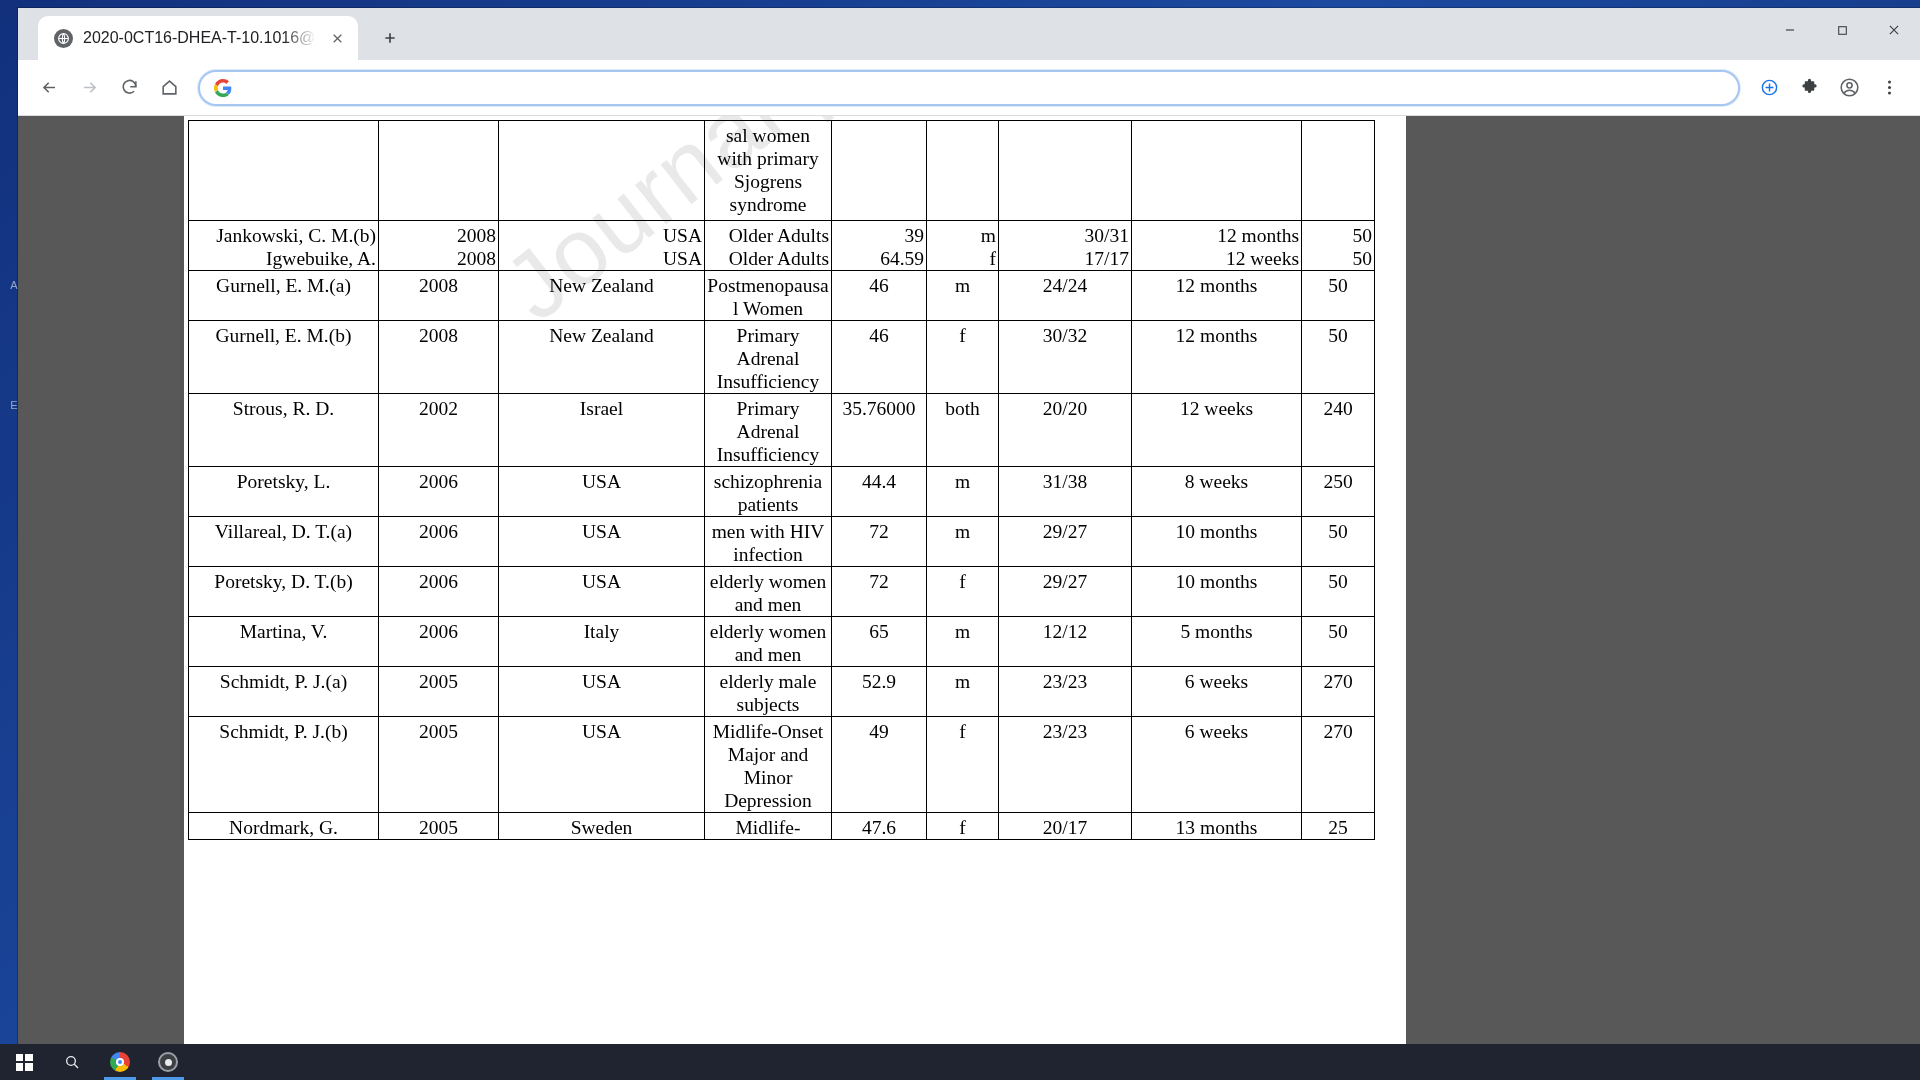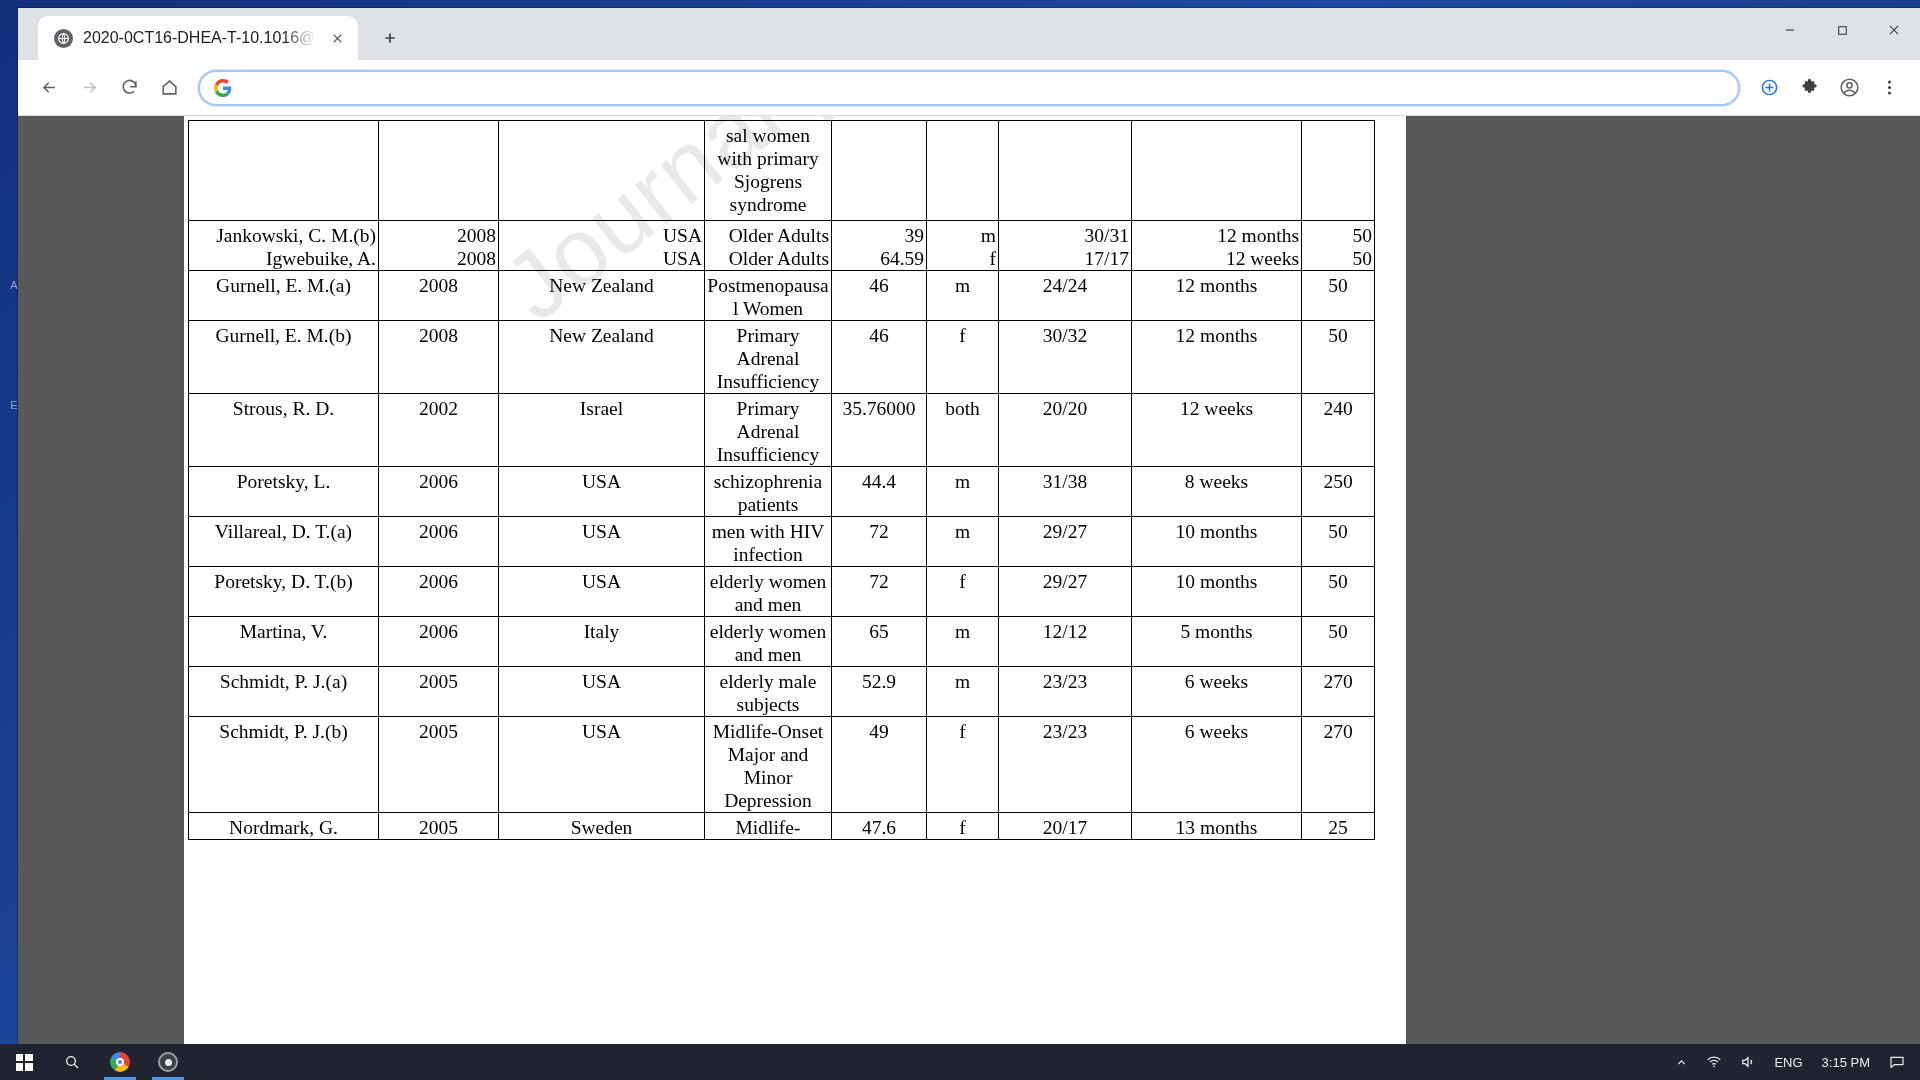--- a/index.html
+++ b/index.html
@@ -533,39 +533,13 @@
   </div>
   <div class="tb-app active">
     <span class="chrome-dot"></span>
   </div>
   <div class="tb-app active">
     <span class="rec-dot">
         <i></i>
       </span>
   </div>
 
-  <div class="tray">
-    <div class="tray-item">
-      <svg width="13" height="13" viewBox="0 0 24 24" stroke="currentColor" stroke-width="2.2" fill="none">
-          <path d="M6 15l6-6 6 6"></path>
-        </svg>
-    </div>
-    <div class="tray-item">
-      <svg width="16" height="16" viewBox="0 0 24 24" stroke="currentColor" stroke-width="1.9" fill="none">
-        <path d="M2.5 8.5a14 14 0 0 1 19 0M6 12a9.5 9.5 0 0 1 12 0M9.3 15.4a5 5 0 0 1 5.4 0"></path>
-        <circle cx="12" cy="18.6" r="1.2" fill="currentColor" stroke="none"></circle>
-      </svg>
-    </div>
-    <div class="tray-item">
-      <svg width="16" height="16" viewBox="0 0 24 24" stroke="currentColor" stroke-width="1.9" fill="none">
-        <path d="M4 9.5h3.5L12 5.5v13L7.5 14.5H4z"></path>
-          <path d="M16 9a4.5 4.5 0 0 1 0 6"></path>
-      </svg>
-    </div>
-    <div class="tray-item">ENG</div>
-    <div class="tray-clock">3:15 PM</div>
-    <div class="tray-item">
-      <svg width="16" height="16" viewBox="0 0 24 24" stroke="currentColor" stroke-width="1.8" fill="none">
-        <path d="M3 5h18v11H8l-5 4z"></path>
-      </svg>
-    </div>
-  </div>
 </div>
 
 </body></html>

